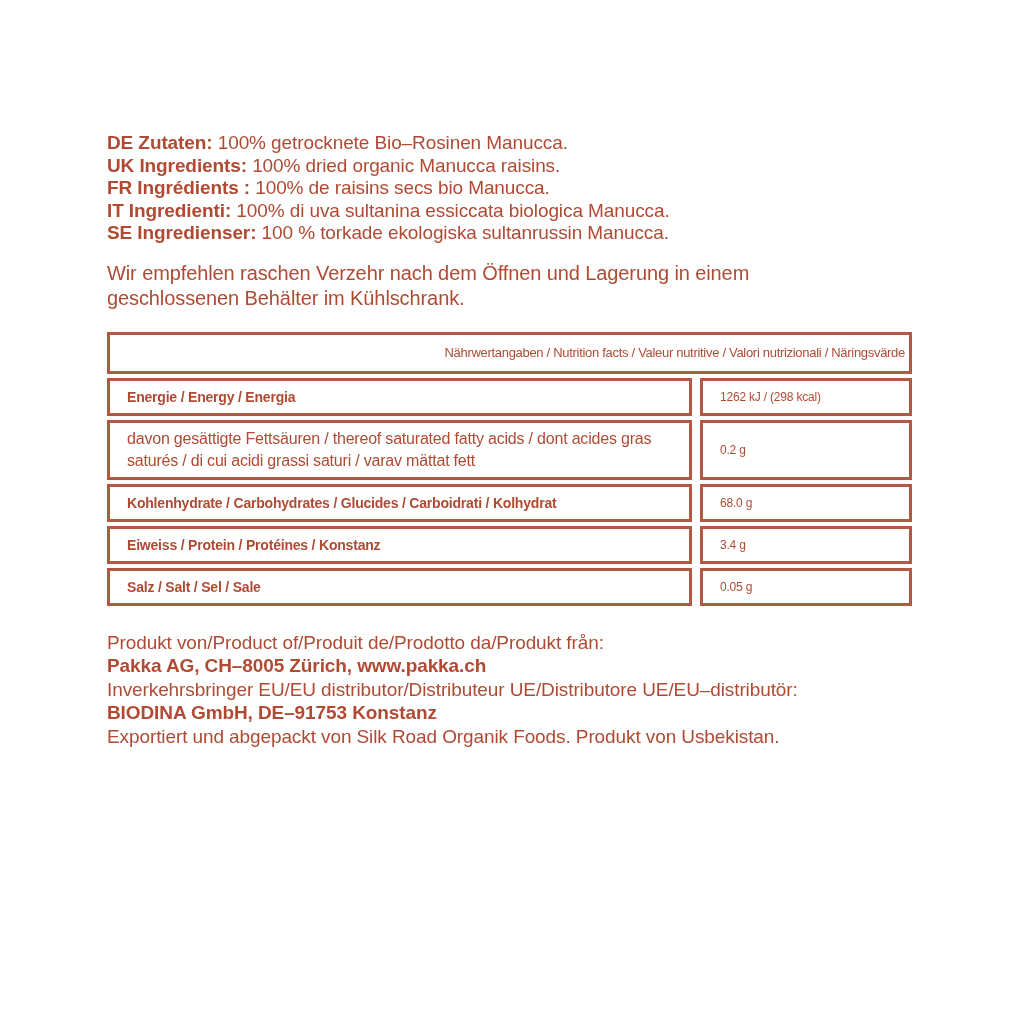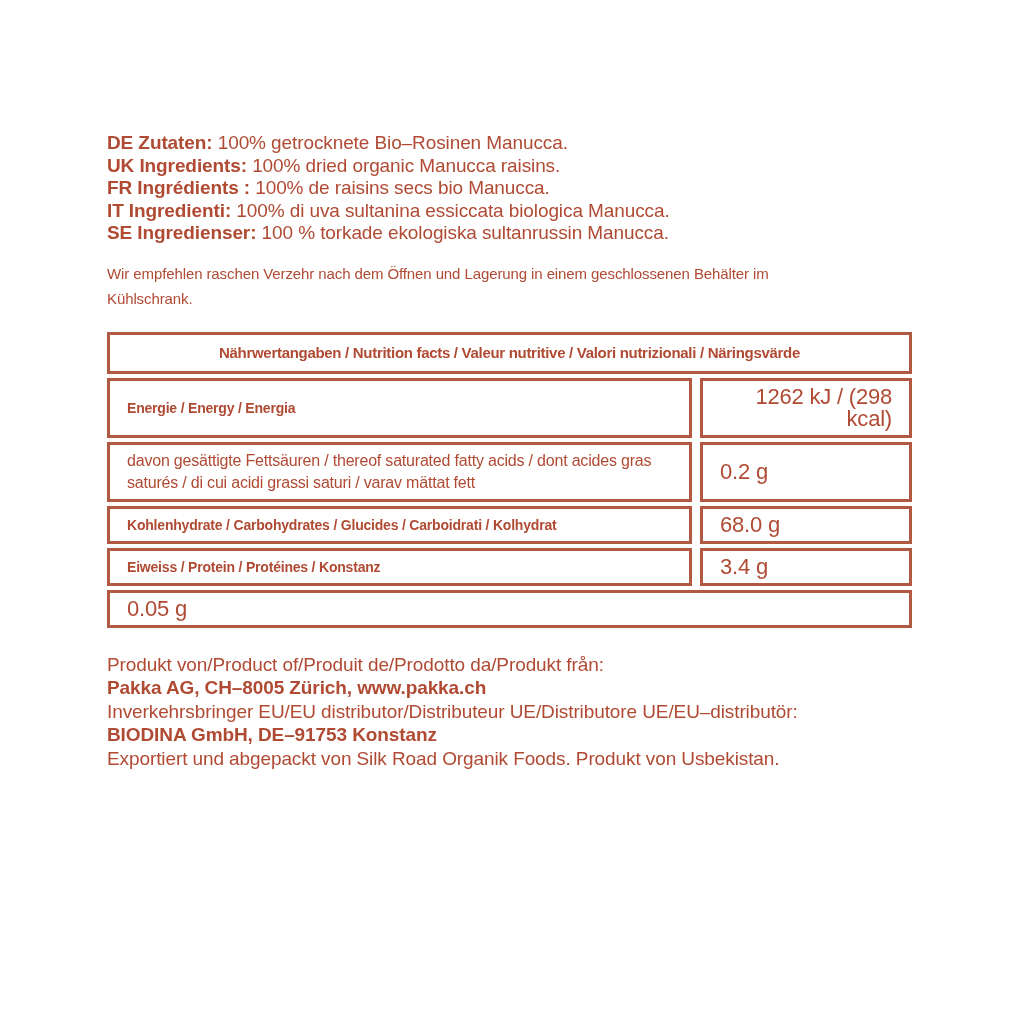--- a/index.html
+++ b/index.html
@@ -23,66 +23,67 @@
   
   .ing-line{
     font-size:19px;
     line-height:22.5px;
     letter-spacing:-0.1px;
     white-space:nowrap;
   }
   .ing-prefix{font-weight:bold;}
   
   .storage{
-    font-size:15px;
+    font-size:20px;
     line-height:25px;
     max-width:724px;
     margin:16px 0 21px 0;
     letter-spacing:-0.1px;
   }
   
   .ntable{width:805px;}
   .trow{display:flex;gap:8px;margin-bottom:4px;}
   .box{
     box-sizing:border-box;
     border:3px solid var(--border);
     background:var(--bg);
   }
   .full{
     width:100%;
     text-align:center;
     padding:6px 4px;
     line-height:24px;
   }
   .title{
-    font-weight:bold;
-    font-size:15px;
+    font-weight:normal;
+    font-size:13px;
     letter-spacing:-0.3px;
     white-space:nowrap;
+    text-align:right;
   }
   .subtitle{
     font-size:17px;
     letter-spacing:-0.2px;
   }
   .lbl{
     flex:0 0 585px;
     width:585px;
     padding:5px 17px;
     font-size:16px;
     line-height:22px;
     letter-spacing:-0.2px;
     display:flex;
     align-items:center;
     text-align:left;
   }
   .lbl.bold{font-weight:bold;font-size:14px;}
   .val{
     flex:1 1 auto;
     padding:5px 17px;
-    font-size:22px;
+    font-size:12px;
     line-height:22px;
     letter-spacing:-0.2px;
     display:flex;
     align-items:center;
     text-align:right;
   }
   
   .footer{margin-top:25px;}
   .footer-line{
     font-size:19px;
@@ -123,20 +124,21 @@
       </div>
       <div class="trow">
         <div class="box lbl bold">Kohlenhydrate / Carbohydrates / Glucides / Carboidrati / Kolhydrat</div>
         <div class="box val">68.0 g</div>
       </div>
       <div class="trow">
         <div class="box lbl bold">Eiweiss / Protein / Protéines / Konstanz</div>
         <div class="box val">3.4 g</div>
       </div>
       <div class="trow">
+        <div class="box lbl bold">Salz / Salt / Sel / Sale</div>
         <div class="box val">0.05 g</div>
       </div>
     </div>
 
   <footer class="footer">
 
   <div class="footer-line">Produkt von/Product of/Produit de/Prodotto da/Produkt från:</div>
       <div class="footer-line bold">Pakka AG, CH–8005 Zürich, www.pakka.ch</div>
       <div class="footer-line">Inverkehrsbringer EU/EU distributor/Distributeur UE/Distributore UE/EU–distributör:</div>
       <div class="footer-line bold">BIODINA GmbH, DE–91753 Konstanz</div>

